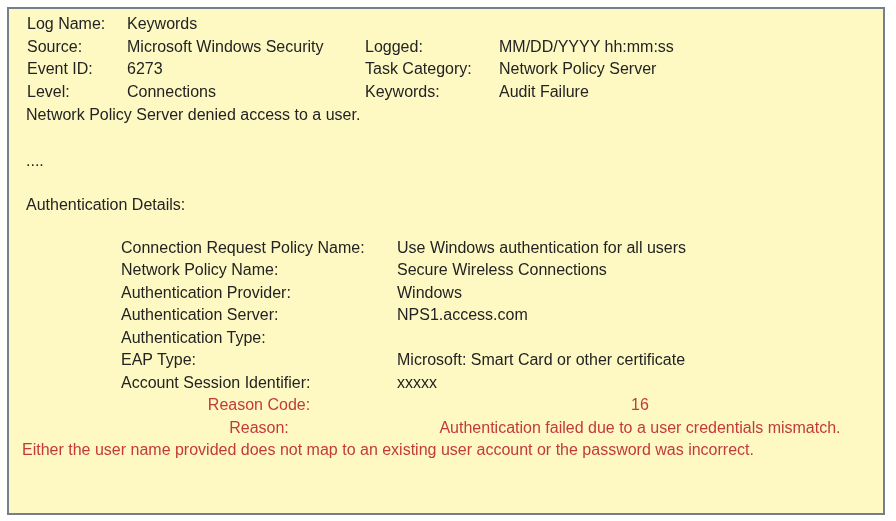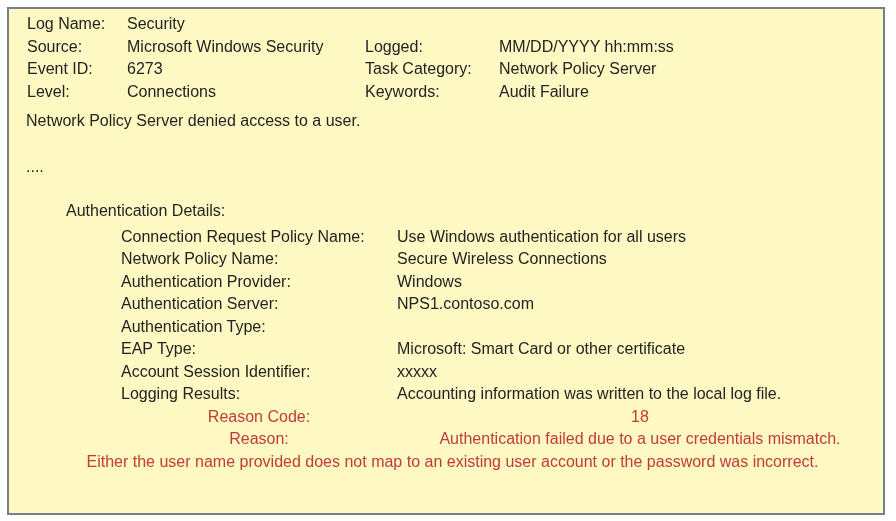--- a/index.html
+++ b/index.html
@@ -34,47 +34,46 @@
     grid-template-columns: 100px 238px 134px auto;
     padding-left: 18px;
   }
   .hdr div {
     white-space: nowrap;
   }
   .para {
     padding-left: 17px;
     white-space: nowrap;
   }
-  .p-desc  { margin-top: 7px; }
+  .p-desc  { margin-top: 1px; }
   .p-dots  { margin-top: 23px; }
-  .p-title { margin-top: 22px; margin-left: 40px; }
-  .details { margin-top: 3px; }
+  .p-title { margin-top: 22px; }
+  .details { margin-top: 20px; }
   .drow {
     display: flex;
     padding-left: 112px;
     white-space: nowrap;
   }
   .dlabel { width: 276px; flex: none; }
   .dvalue { flex: 1; }
   .red    { color: #c23a3a; text-align: center; }
   .footer {
     padding-left: 13px;
     white-space: nowrap;
     color: #c23a3a;
-    text-align: center;
   }
 </style>
 </head>
 <body>
 
 <div class="frame">
 
   <div class="hdr">
     <div>Log Name:</div>
-    <div>Security</div>
+    <div>Keywords</div>
     <div></div>
     <div></div>
 
     <div>Source:</div>
     <div>Microsoft Windows Security</div>
     <div>Logged:</div>
     <div>MM/DD/YYYY hh:mm:ss</div>
 
     <div>Event ID:</div>
     <div>6273</div>
@@ -99,40 +98,36 @@
     <div class="drow">
       <span class="dlabel">Network Policy Name:</span>
       <span class="dvalue">Secure Wireless Connections</span>
     </div>
     <div class="drow">
       <span class="dlabel">Authentication Provider:</span>
       <span class="dvalue">Windows</span>
     </div>
     <div class="drow">
       <span class="dlabel">Authentication Server:</span>
-      <span class="dvalue">NPS1.contoso.com</span>
+      <span class="dvalue">NPS1.access.com</span>
     </div>
     <div class="drow">
       <span class="dlabel">Authentication Type:</span>
     </div>
     <div class="drow">
       <span class="dlabel">EAP Type:</span>
       <span class="dvalue">Microsoft: Smart Card or other certificate</span>
     </div>
     <div class="drow">
       <span class="dlabel">Account Session Identifier:</span>
       <span class="dvalue">xxxxx</span>
     </div>
-    <div class="drow">
-      <span class="dlabel">Logging Results:</span>
-      <span class="dvalue">Accounting information was written to the local log file.</span>
-    </div>
     <div class="drow red">
       <span class="dlabel">Reason Code:</span>
-      <span class="dvalue">18</span>
+      <span class="dvalue">16</span>
     </div>
     <div class="drow red">
       <span class="dlabel">Reason:</span>
       <span class="dvalue">Authentication failed due to a user credentials mismatch.</span>
     </div>
   </div>
 
   <div class="footer">Either the user name provided does not map to an existing user account or the password was incorrect.</div>
 
 </div>

